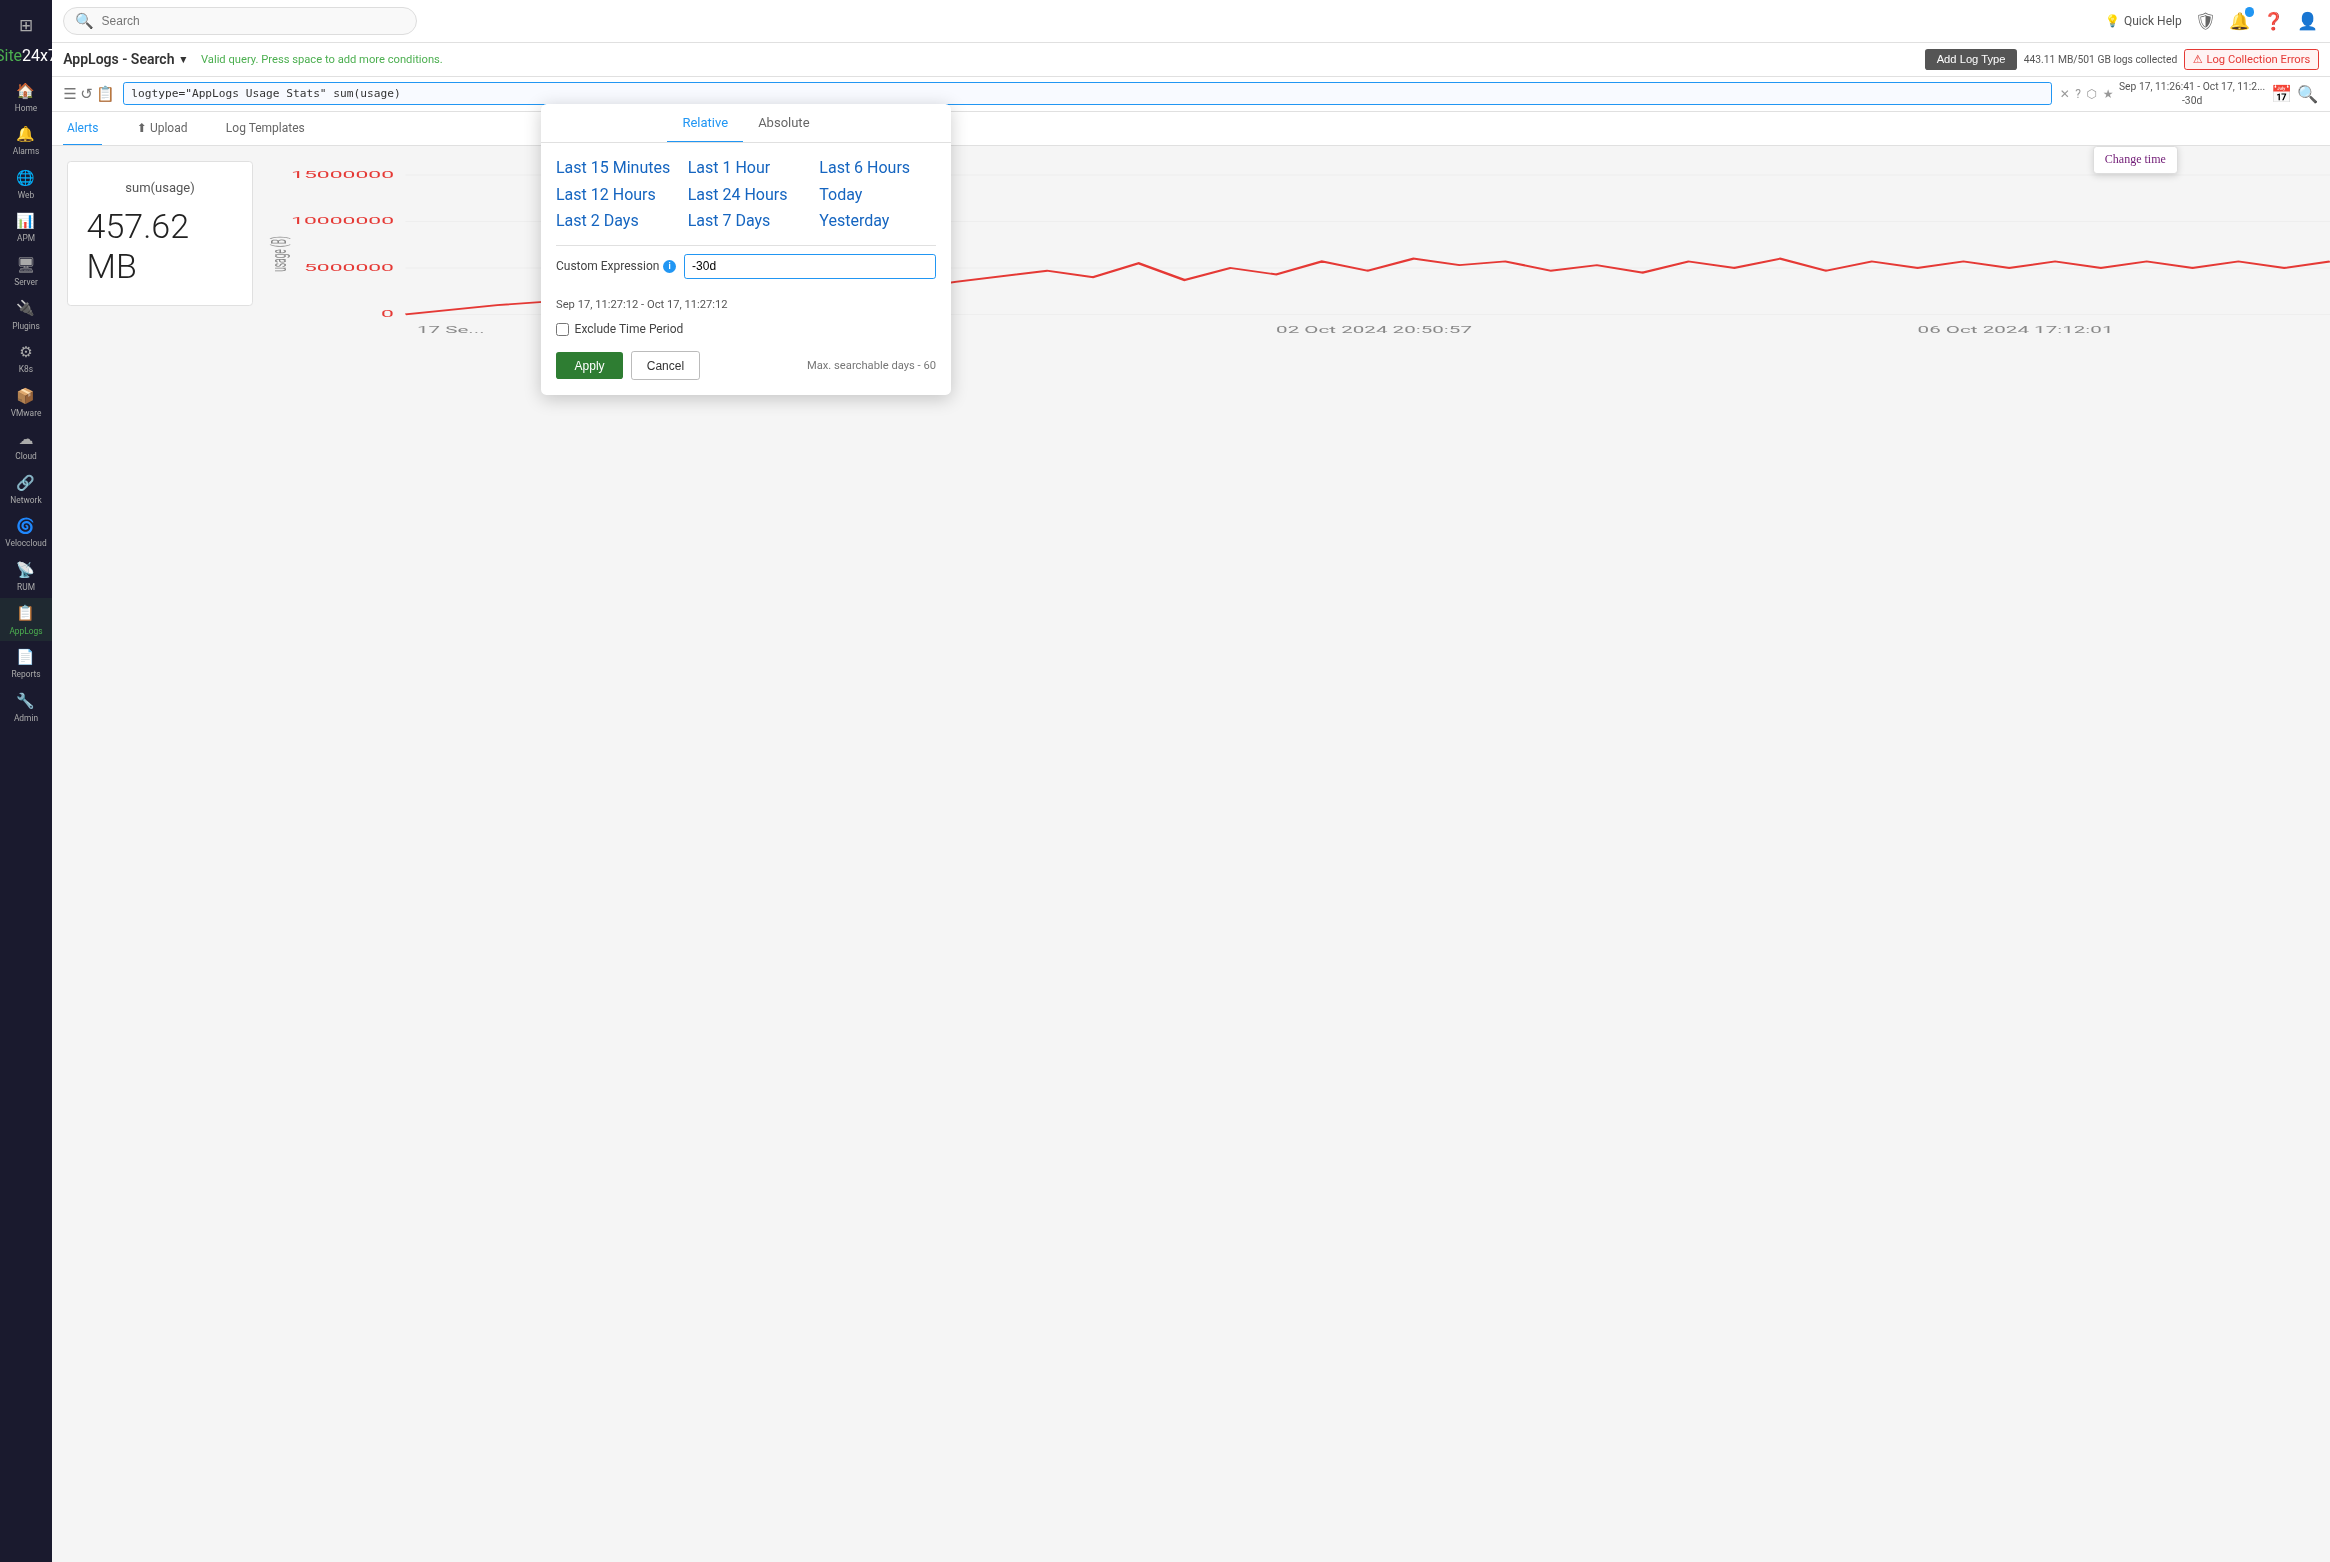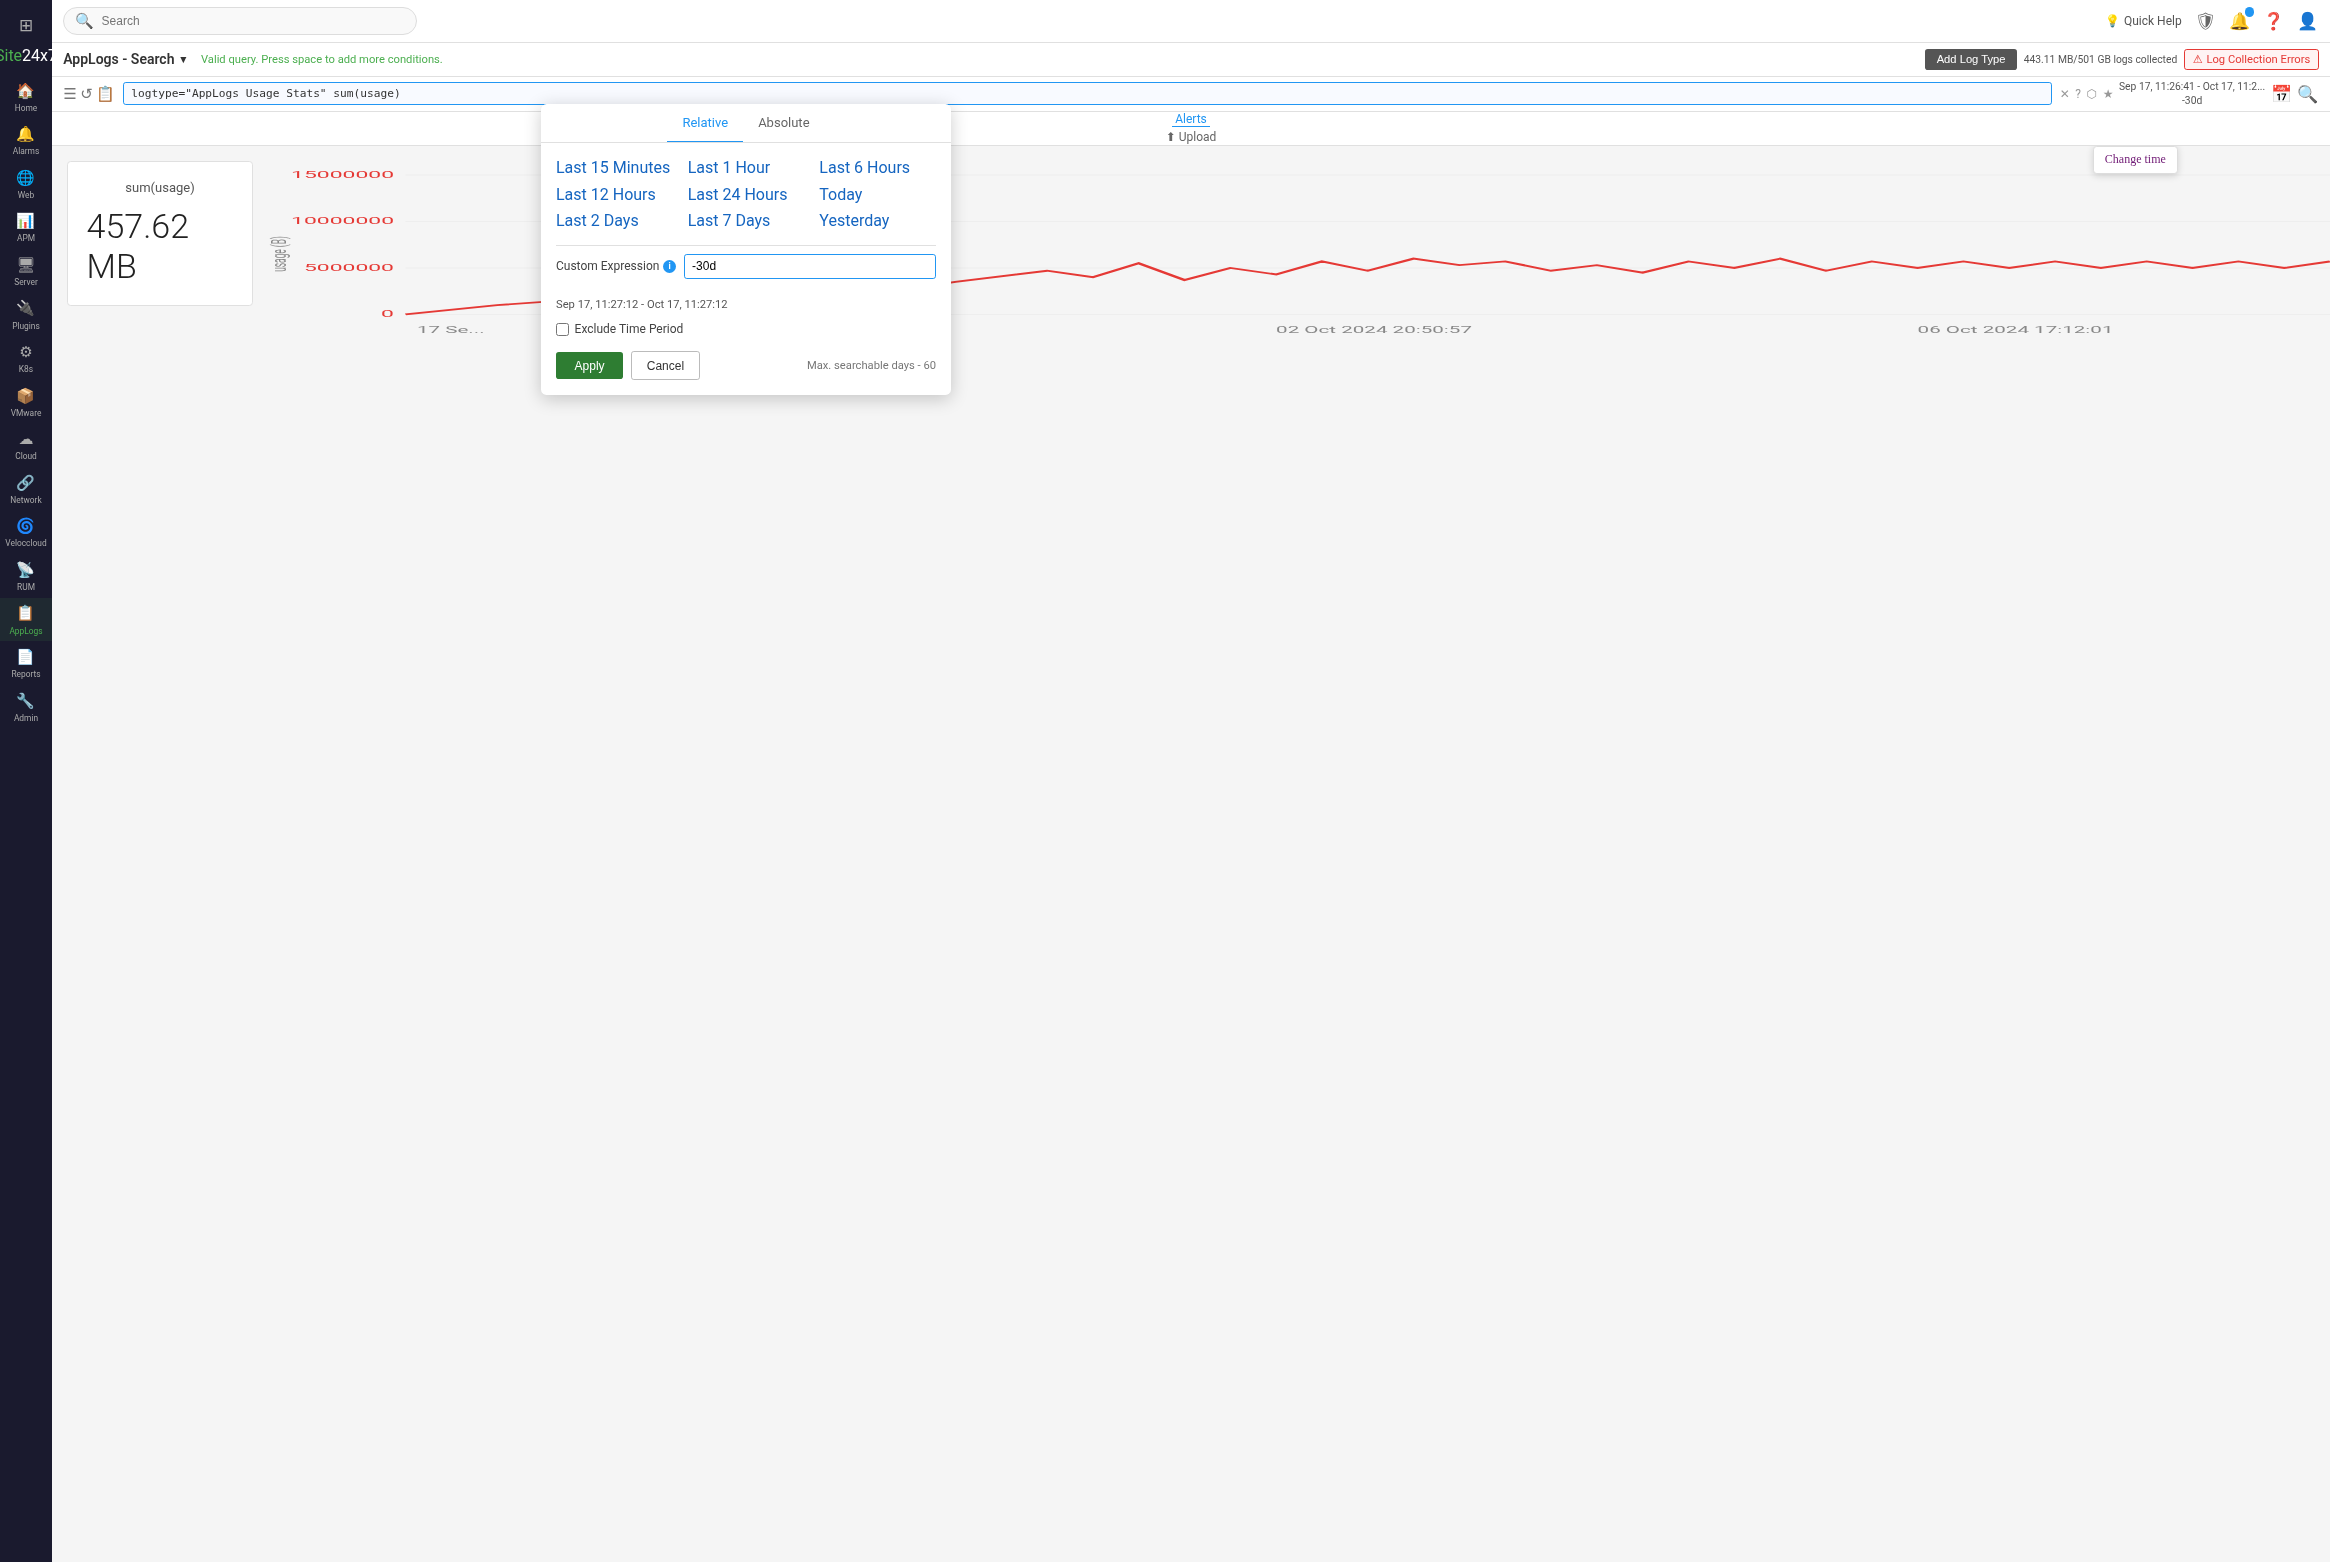--- a/index.html
+++ b/index.html
@@ -234,24 +234,23 @@
       position: relative;
     }
 
     
     .tabs-row {
       background: #fff;
       display: flex;
       align-items: center;
       padding: 0 11.2px;
       border-bottom: 0.9px solid #e0e0e0;
-      gap: 3px;
+      gap: 31px;
       flex-shrink: 0;
       height: 34px;
-      flex-direction: column;
     }
     .tab-item {
       font-size: 12px;
       color: #666;
       cursor: pointer;
       padding: 0 3.7px;
       height: 34px;
       display: flex;
       align-items: center;
     }

